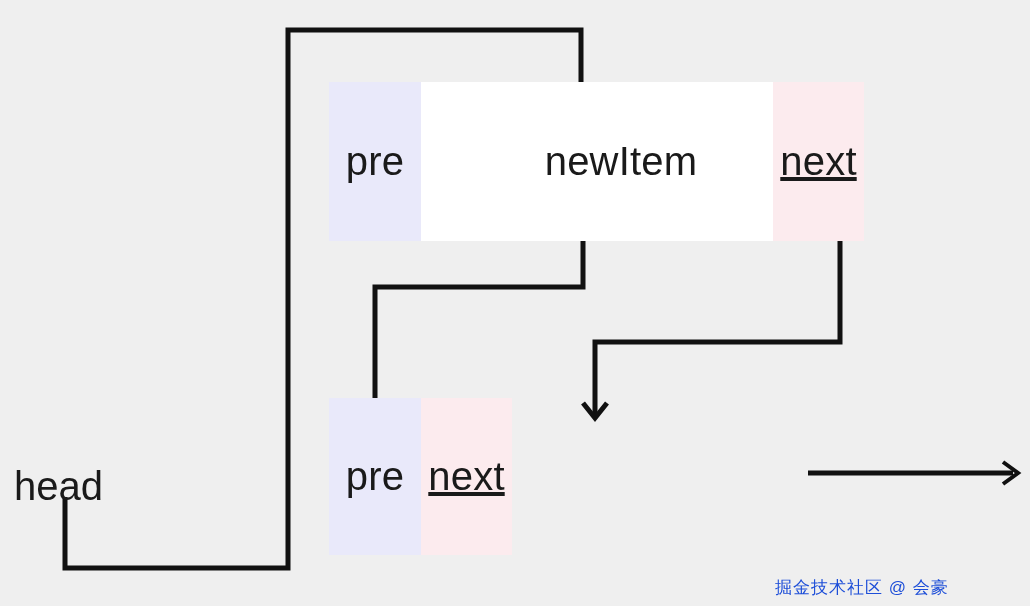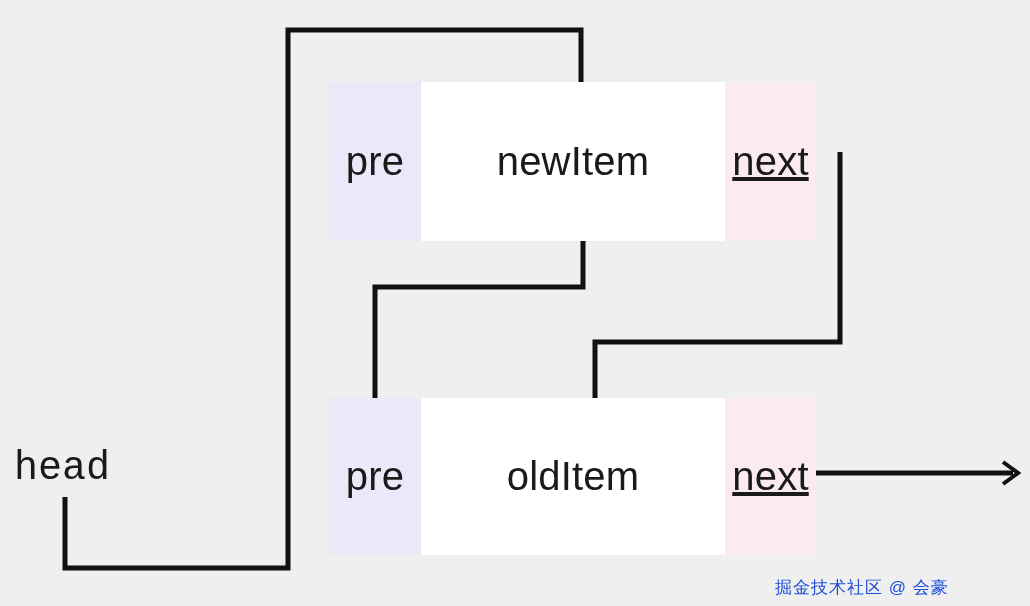--- a/index.html
+++ b/index.html
@@ -33,34 +33,33 @@
   .cell {
     display: flex;
     align-items: center;
     justify-content: center;
     font-size: 40px;
     color: #1a1a1a;
     font-weight: 400;
     letter-spacing: 0.2px;
   }
   .cell-pre   { width: 92px;  background: #e9e9fa; }
-  .cell-value { width: 304px; background: #ffffff; }
+  .cell-value { width: 304px; background: #ffffff; margin-left: 48px; }
   .cell-next  { width: 91px;  background: #fcebee; text-decoration: underline; }
 
   #node-new  { left: 329px; top: 82px;  height: 159px; }
   #node-old  { left: 329px; top: 398px; height: 157px; }
 
   #head-label {
     position: absolute;
     left: 14px;
-    top: 449px;
+    top: 466px;
     font-size: 40px;
     color: #1a1a1a;
     line-height: 1;
-    font-family: Liberation Mono, monospace;
   }
   #watermark {
     position: absolute;
     left: 775px;
     top: 576px;
     font-size: 17px;
     color: #1d4ed8;
     letter-spacing: 1px;
     white-space: nowrap;
   }
@@ -88,21 +87,20 @@
   </svg>
 
   <div class="node-box" id="node-new">
     <div class="cell cell-pre">pre</div>
     <div class="cell cell-value">newItem</div>
     <div class="cell cell-next">next</div>
   </div>
 
   <div class="node-box" id="node-old">
     <div class="cell cell-pre">pre</div>
-    <div class="cell cell-value">oldItem</div>
     <div class="cell cell-next">next</div>
   </div>
 
   <div id="head-label">head</div>
 
   <div id="watermark">掘金技术社区 @ 会豪</div>
 
 </div>
 
 </body></html>

